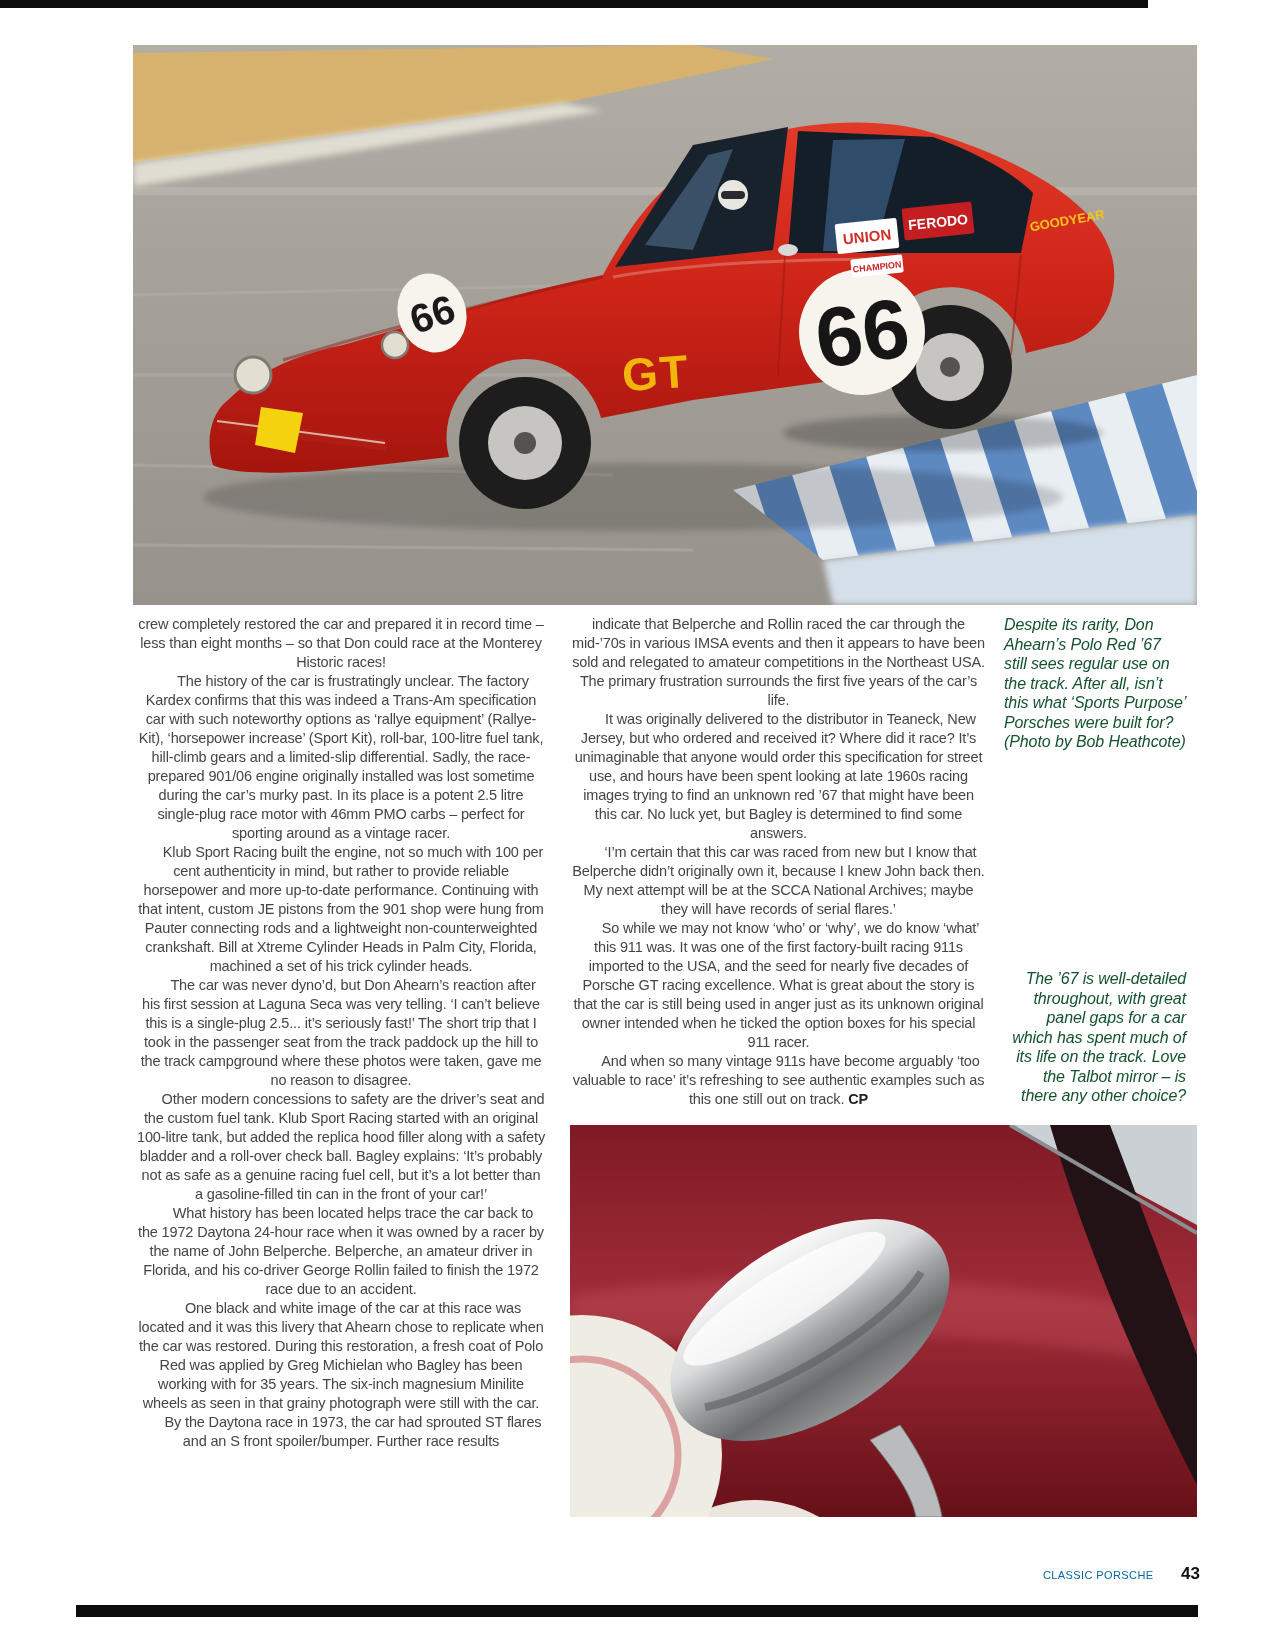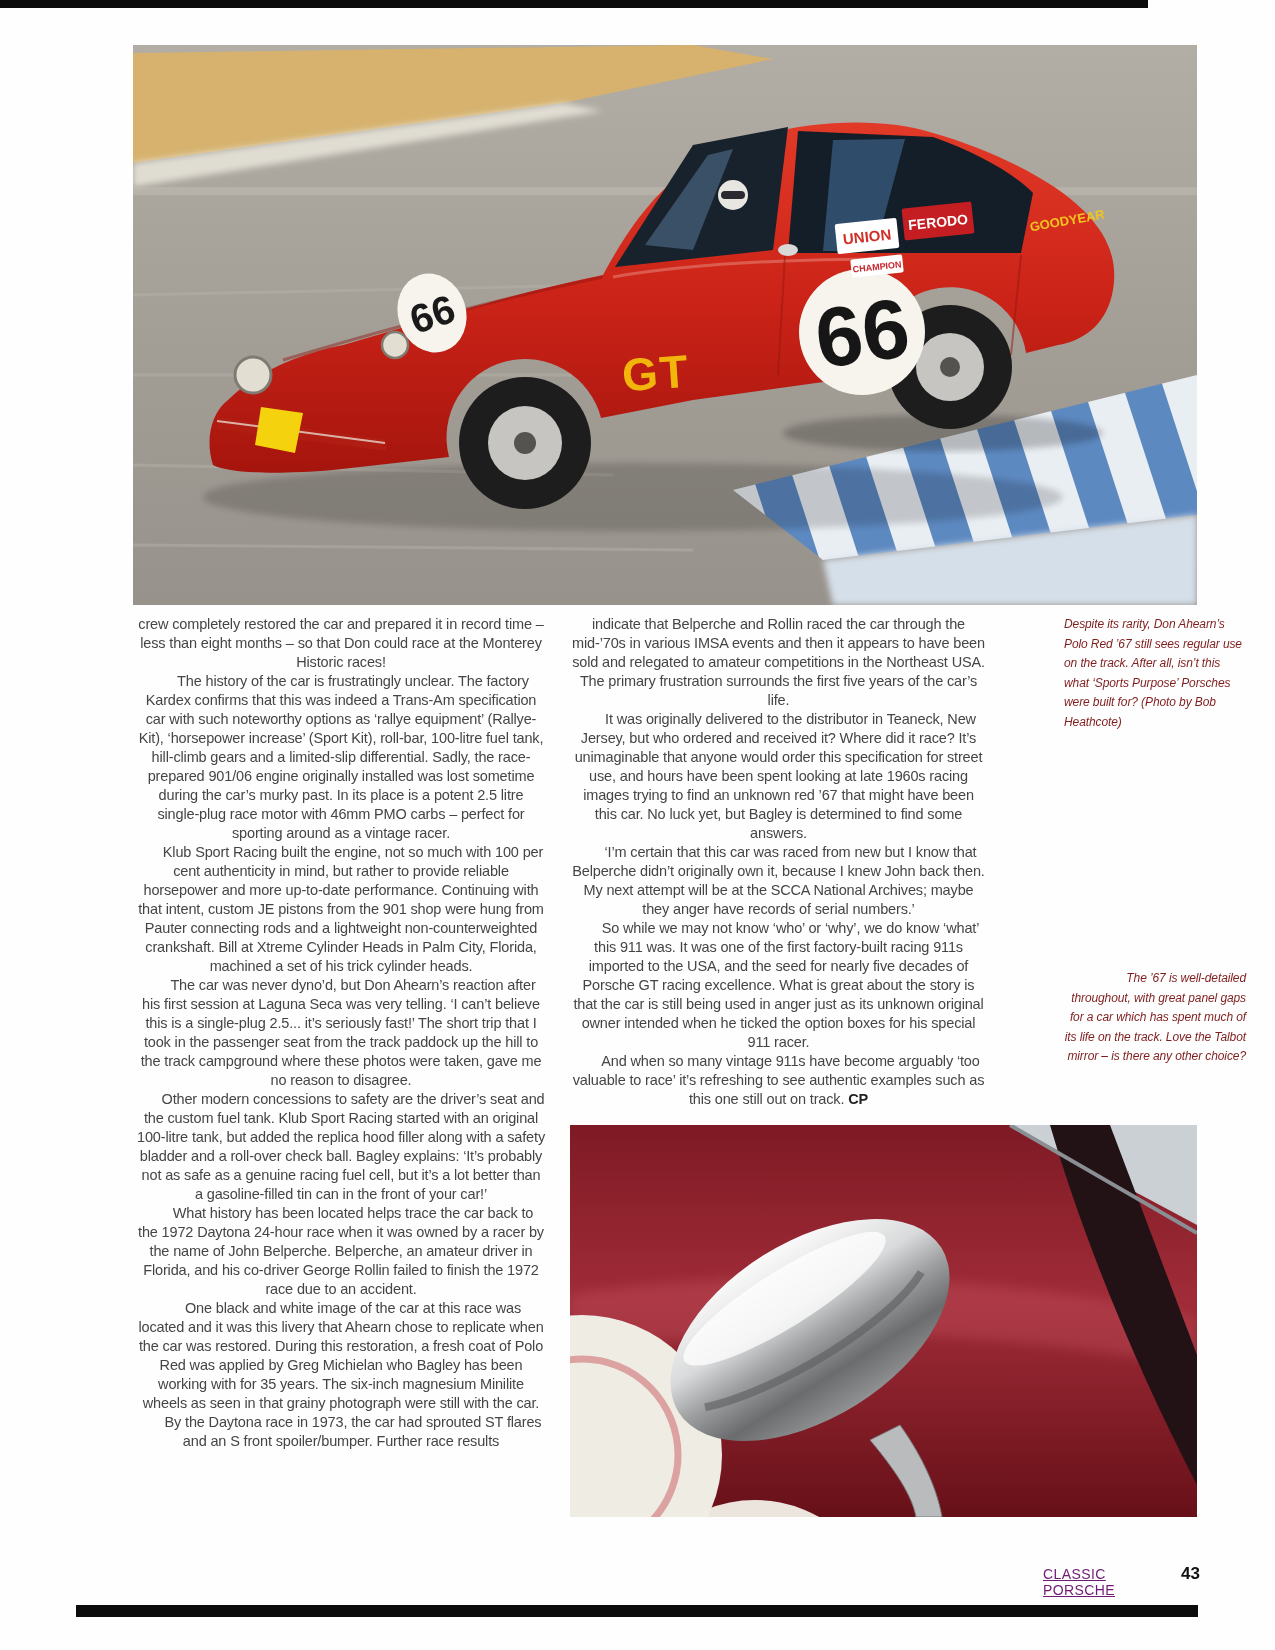--- a/index.html
+++ b/index.html
@@ -25,35 +25,35 @@
     font-size:14.5px; line-height:19px; letter-spacing:-0.15px; color:#454545;
     text-align:center;
   }
   .col1 { left:137px; width:408px; }
   .col2 { left:572px; width:413px; }
   .bodycol p { margin:0; }
   .bodycol p + p { text-indent:24px; }
   .bodycol b { font-weight:700; color:#222;margin-top:26px; }
 
   .caption {
-    position:absolute; left:1064px; width:182px;
-    font-size:12px; line-height:19.5px; font-style:italic; color:#7f1d1d;
+    position:absolute; left:1004px; width:182px;
+    font-size:16px; line-height:19.5px; font-style:italic; color:#14532d;
     letter-spacing:-0.1px;
   }
   .caption.cap1 { top:615px; }
   .caption.cap2 { top:969px;text-align:right; }
 
   .mirror { position:absolute; left:570px; top:1125px; width:627px; height:392px; }
   .mirror svg { display:block; width:100%; height:100%; }
 
   .footer {
     position:absolute; left:1043px; top:1544px; width:157px;
     display:flex; justify-content:space-between; align-items:baseline;
   }
-  .mag-name { font-size:14px; color:#701a75; letter-spacing:0.4px;text-decoration:underline; }
+  .mag-name { font-size:11px; color:#0369a1; letter-spacing:0.4px; }
   .page-num { font-size:17px; font-weight:700; color:#111;margin-top:20px; }
 </style>
 </head>
 <body>
 
 <div class="page">
 
   <div class="edge-bar top"></div>
 
   <figure class="hero">
@@ -161,21 +161,21 @@
       <p>The car was never dyno’d, but Don Ahearn’s reaction after his first session at Laguna Seca was very telling. ‘I can’t believe this is a single-plug 2.5... it’s seriously fast!’ The short trip that I took in the passenger seat from the track paddock up the hill to the track campground where these photos were taken, gave me no reason to disagree.</p>
       <p>Other modern concessions to safety are the driver’s seat and the custom fuel tank. Klub Sport Racing started with an original 100-litre tank, but added the replica hood filler along with a safety bladder and a roll-over check ball. Bagley explains: ‘It’s probably not as safe as a genuine racing fuel cell, but it’s a lot better than a gasoline-filled tin can in the front of your car!’</p>
       <p>What history has been located helps trace the car back to the 1972 Daytona 24-hour race when it was owned by a racer by the name of John Belperche. Belperche, an amateur driver in Florida, and his co-driver George Rollin failed to finish the 1972 race due to an accident.</p>
       <p>One black and white image of the car at this race was located and it was this livery that Ahearn chose to replicate when the car was restored. During this restoration, a fresh coat of Polo Red was applied by Greg Michielan who Bagley has been working with for 35 years. The six-inch magnesium Minilite wheels as seen in that grainy photograph were still with the car.</p>
       <p>By the Daytona race in 1973, the car had sprouted ST flares and an S front spoiler/bumper. Further race results</p>
     </section>
 
   <section class="bodycol col2">
       <p>indicate that Belperche and Rollin raced the car through the mid-’70s in various IMSA events and then it appears to have been sold and relegated to amateur competitions in the Northeast USA. The primary frustration surrounds the first five years of the car’s life.</p>
       <p>It was originally delivered to the distributor in Teaneck, New Jersey, but who ordered and received it? Where did it race? It’s unimaginable that anyone would order this specification for street use, and hours have been spent looking at late 1960s racing images trying to find an unknown red ’67 that might have been this car. No luck yet, but Bagley is determined to find some answers.</p>
-      <p>‘I’m certain that this car was raced from new but I know that Belperche didn’t originally own it, because I knew John back then. My next attempt will be at the SCCA National Archives; maybe they anger have records of serial numbers.’</p>
+      <p>‘I’m certain that this car was raced from new but I know that Belperche didn’t originally own it, because I knew John back then. My next attempt will be at the SCCA National Archives; maybe they will have records of serial flares.’</p>
       <p>So while we may not know ‘who’ or ‘why’, we do know ‘what’ this 911 was. It was one of the first factory-built racing 911s imported to the USA, and the seed for nearly five decades of Porsche GT racing excellence. What is great about the story is that the car is still being used in anger just as its unknown original owner intended when he ticked the option boxes for his special 911 racer.</p>
       <p>And when so many vintage 911s have become arguably ‘too valuable to race’ it’s refreshing to see authentic examples such as this one still out on track. <b>CP</b></p>
     </section>
 
   <p class="caption cap1">Despite its rarity, Don Ahearn’s Polo Red ’67 still sees regular use on the track. After all, isn’t this what ‘Sports Purpose’ Porsches were built for? (Photo by Bob Heathcote)</p>
   <p class="caption cap2">The ’67 is well-detailed throughout, with great panel gaps for a car which has spent much of its life on the track. Love the Talbot mirror – is there any other choice?</p>
 
   <figure class="mirror">
     <svg viewBox="0 0 627 392" preserveAspectRatio="none">
       <defs>

